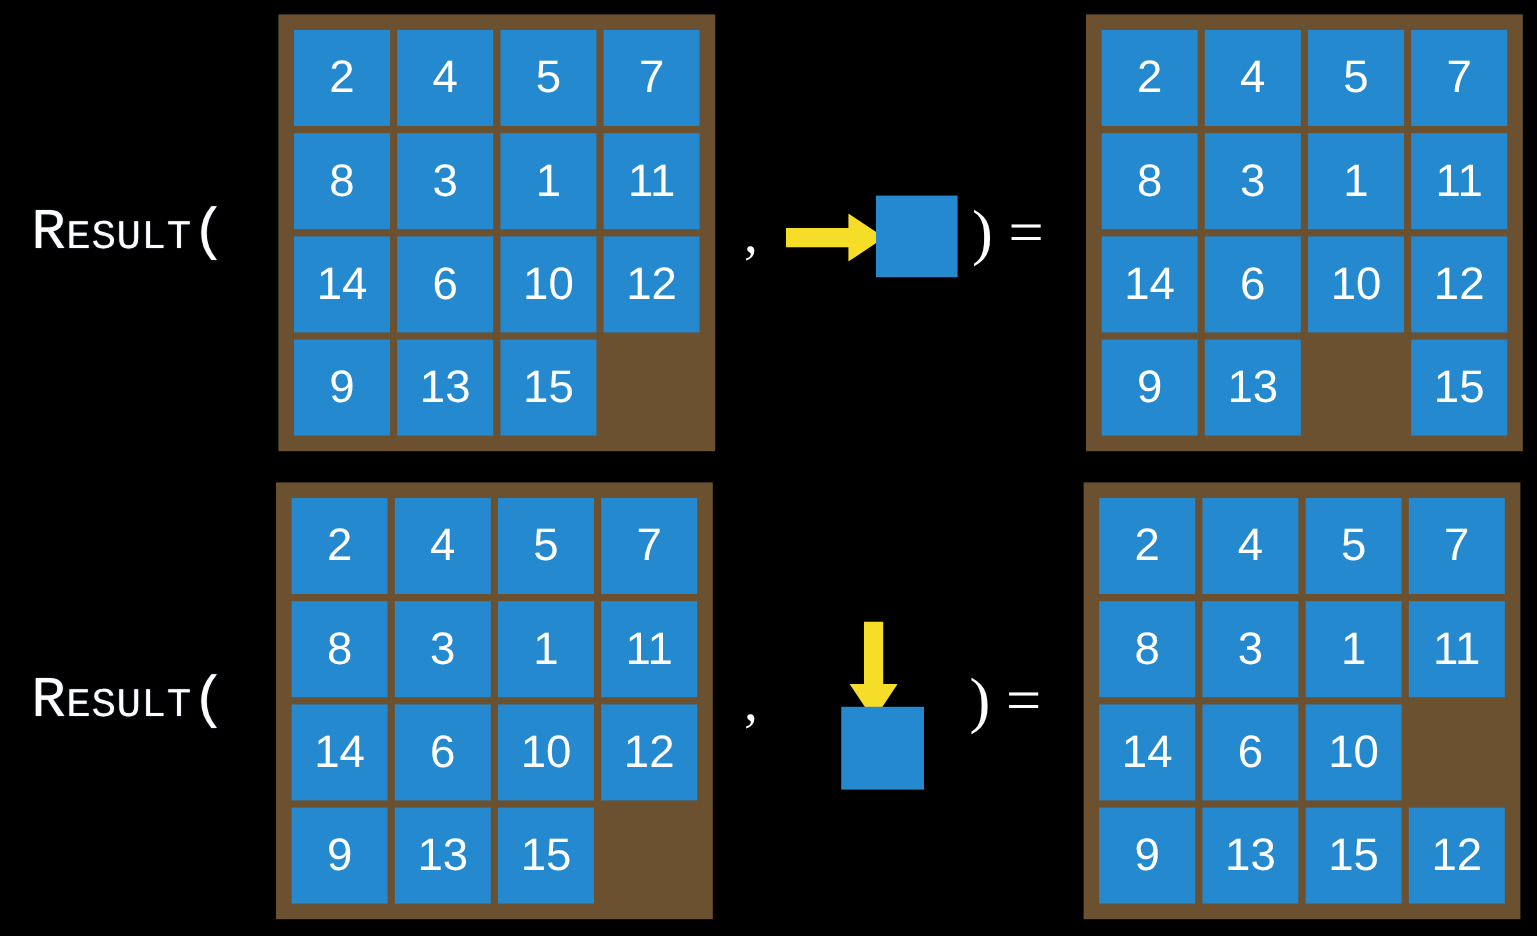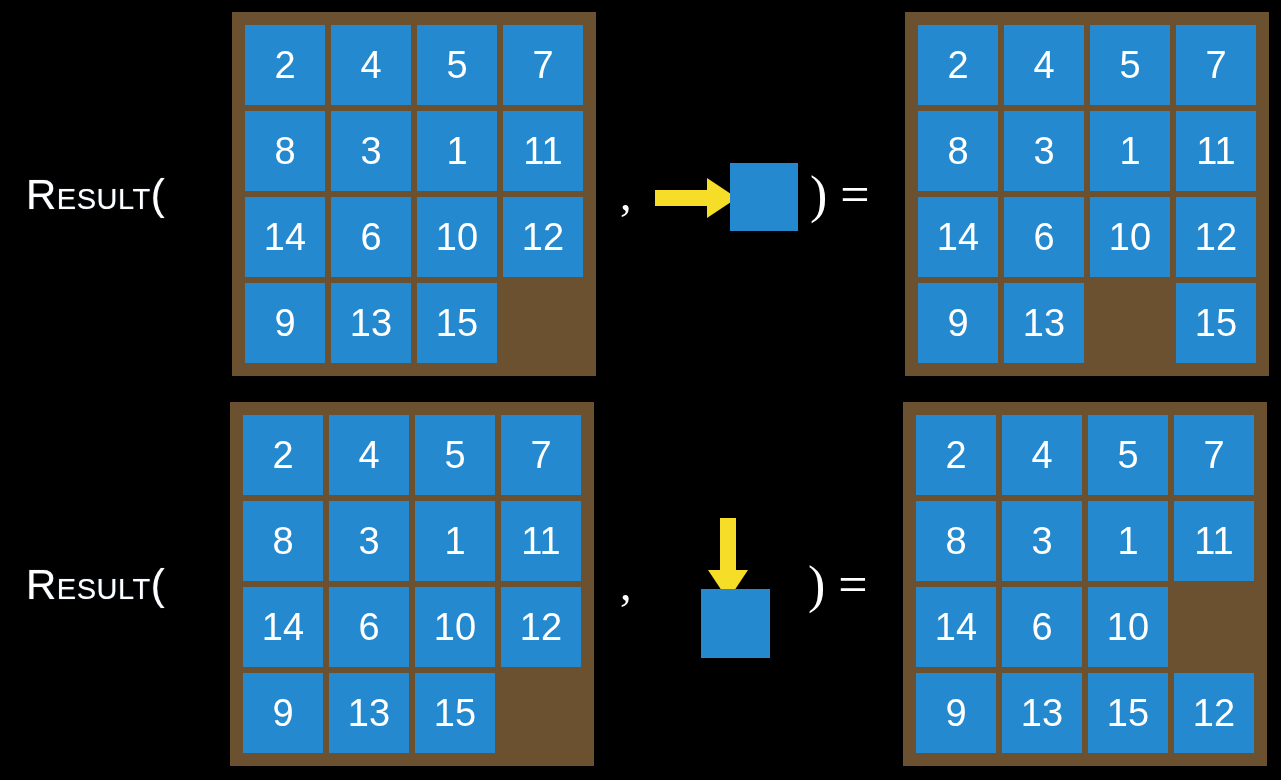--- a/index.html
+++ b/index.html
@@ -27,22 +27,22 @@
   .row-top  { top: 0px; }
   .row-bot  { top: 390px; }
 
   
   .result-label {
     position: absolute;
     left: 26px;
     top: 50%;
     transform: translateY(-50%);
     color: #ffffff;
-    font-family: Liberation Sans, sans-serif;
-    font-size: 42px;
+    font-family: Liberation Mono, monospace;
+    font-size: 48px;
     line-height: 1;
     letter-spacing: 0.5px;
     font-variant: small-caps;
     white-space: nowrap;
     text-shadow: 0 0 1px rgba(140,170,210,0.85);
     user-select: none;
   }
 
   
   .comma {

